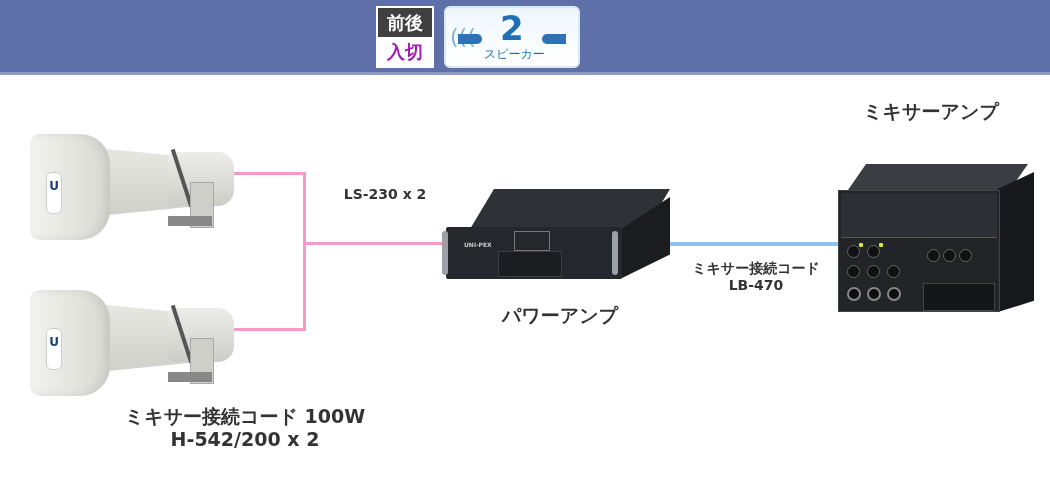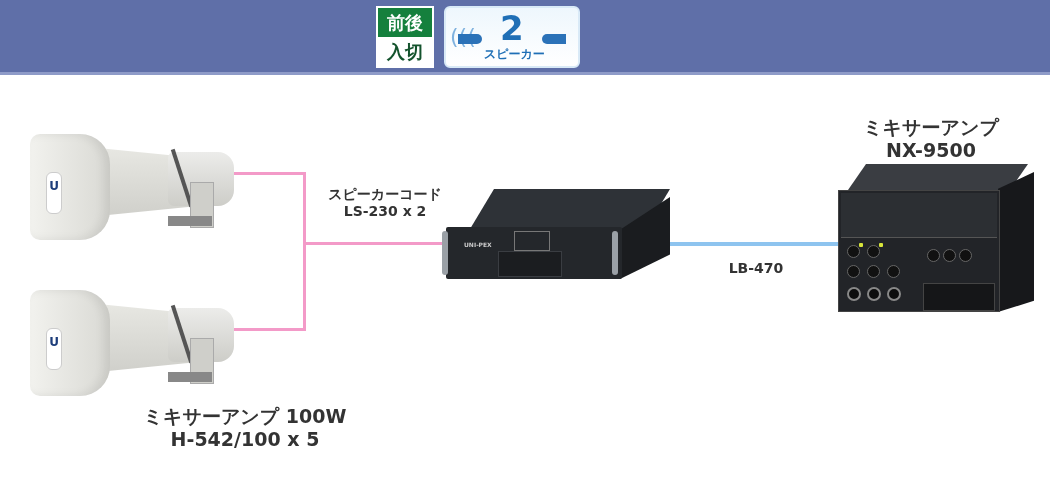--- a/index.html
+++ b/index.html
@@ -6,26 +6,26 @@
   body{width:1050px;height:481px;position:relative;background:#ffffff;overflow:hidden;
        font-family:"DejaVu Sans","Liberation Sans",sans-serif;color:#333;}
   .header{position:absolute;left:0;top:0;width:1050px;height:75px;background:#5f6fa8;
           border-bottom:3px solid #8e9bc8;box-sizing:border-box;}
   .h-title{position:absolute;left:28px;top:2px;color:#fff;font-weight:bold;white-space:nowrap;}
   .h-num{font-size:62px;line-height:70px;letter-spacing:1px;}
   .h-sup{font-size:34px;position:relative;top:-26px;margin-left:4px;margin-right:14px;}
   .h-a{font-size:64px;line-height:70px;}
   .h-set{font-size:28px;margin-left:6px;position:relative;top:-4px;}
   .badge-fb{position:absolute;left:376px;top:6px;width:58px;height:62px;border:2px solid #fff;box-sizing:border-box;background:#fff;}
-  .badge-fb .top{height:29px;background:#15803d;color:#fff;font-weight:bold;font-size:18px;text-align:center;line-height:29px;}
-  .badge-fb .bot{height:29px;background:#fff;color:#14532d;font-weight:bold;font-size:18px;text-align:center;line-height:29px;}
+  .badge-fb .top{height:29px;background:#404040;color:#fff;font-weight:bold;font-size:18px;text-align:center;line-height:29px;}
+  .badge-fb .bot{height:29px;background:#fff;color:#a21caf;font-weight:bold;font-size:18px;text-align:center;line-height:29px;}
   .badge-sp{position:absolute;left:444px;top:6px;width:136px;height:62px;border:2px solid #d9eaf7;border-radius:6px;
             background:linear-gradient(#eef7fd,#ffffff);box-sizing:border-box;}
   .badge-sp .num{position:absolute;left:54px;top:0;color:#1f6fb6;font-weight:bold;font-size:34px;line-height:40px;}
-  .badge-sp .lbl{position:absolute;left:38px;top:38px;color:#1f6fb6;font-weight:bold;font-size:12px;}
+  .badge-sp .lbl{position:absolute;left:38px;top:38px;color:#1f6fb6;font-weight:normal;font-size:12px;}
   .horn-l{position:absolute;left:12px;top:26px;width:24px;height:10px;background:#2b72b8;border-radius:0 6px 6px 0;}
   .horn-r{position:absolute;right:12px;top:26px;width:24px;height:10px;background:#2b72b8;border-radius:6px 0 0 6px;}
   .waves{position:absolute;left:4px;top:14px;color:#7fb2df;font-size:22px;line-height:30px;}
 
   .wire{position:absolute;}
   .pink{background:#f39ac8;}
   .blue{background:#8ec4ef;}
 
   .label{position:absolute;text-align:center;font-weight:bold;color:#333;white-space:nowrap;}
   .label .l1,.label .l2{display:block;}
@@ -108,50 +108,50 @@
   <div class="sp-body"></div>
   <div class="sp-back"></div>
   <div class="sp-band"></div>
   <div class="sp-bracket"></div>
   <div class="sp-foot"></div>
   <div class="sp-mouth"></div>
   <div class="sp-logo">U</div>
 </div>
 
 <div class="label lbl-device" style="left:100px;top:405px;width:290px;">
-  <span class="l1">ミキサーアンプ 100W</span>
-  <span class="l2">H-542/100 x 5</span>
+  <span class="l1">ミキサー接続コード 100W</span>
+  <span class="l2">H-542/200 x 2</span>
 </div>
 
 <div class="label lbl-cable" style="left:310px;top:186px;width:150px;">
-  <span class="l1">スピーカーコード</span>
   <span class="l2">LS-230 x 2</span>
 </div>
 
 <div class="amp">
   <div class="amp-top"></div>
   <div class="amp-side"></div>
   <div class="amp-front"></div>
   <div class="amp-handle-l"></div>
   <div class="amp-handle-r"></div>
   <div class="amp-panel"></div>
   <div class="amp-door"></div>
   <div class="amp-brand">UNI-PEX</div>
 </div>
 
 <div class="label lbl-device" style="left:470px;top:304px;width:180px;">
+  <span class="l1">パワーアンプ</span>
 </div>
 
 <div class="label lbl-cable" style="left:676px;top:260px;width:160px;">
+  <span class="l1">ミキサー接続コード</span>
   <span class="l2">LB-470</span>
 </div>
 
-<div class="label lbl-device" style="left:836px;top:116px;width:190px;">
+<div class="label lbl-device" style="left:836px;top:100px;width:190px;">
   <span class="l1">ミキサーアンプ</span>
-  <span class="l2">NX-9500</span>
 </div>
 
 <div class="mixer">
   <div class="mx-top"></div>
   <div class="mx-side"></div>
   <div class="mx-front">
     <div class="mx-upper"></div>
     <div class="knob" style="left:8px;top:54px;"></div>
     <div class="knob" style="left:28px;top:54px;"></div>
     <div class="knob" style="left:8px;top:74px;"></div>

